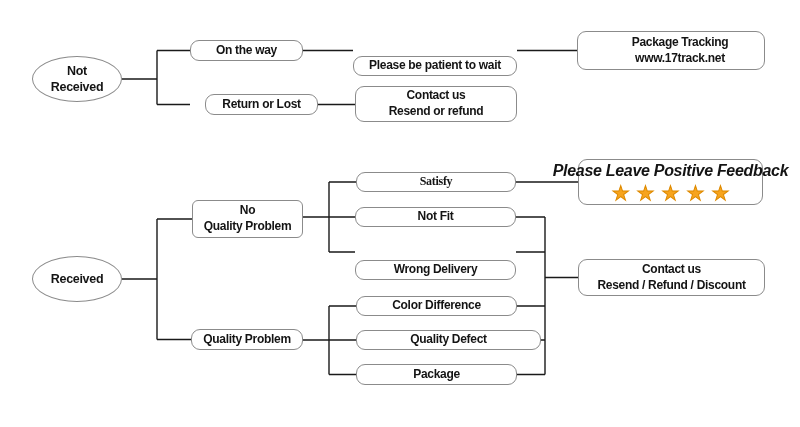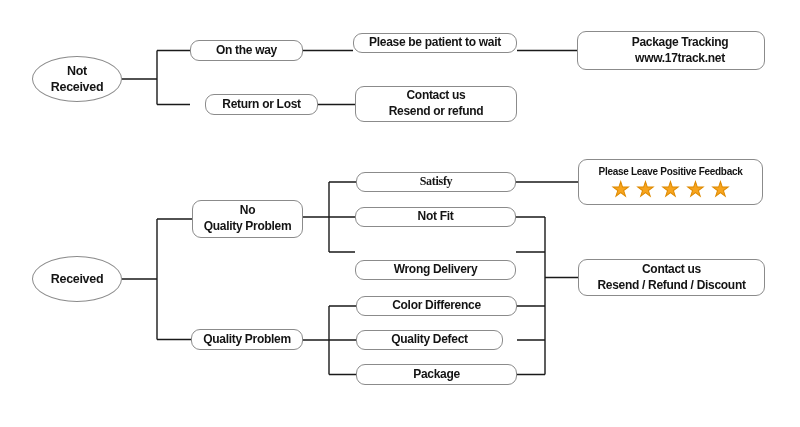--- a/index.html
+++ b/index.html
@@ -23,24 +23,25 @@
     font-weight:bold;
     font-size:12px;
     letter-spacing:-0.3px;
     line-height:1.3;
     white-space:pre-line;
     z-index:2;
   }
   .box{border-radius:9px;}
   .oval{border-radius:50%;font-size:12.5px;}
   .feedback-label{
-    font-size:10px;
+    font-size:16px;
     letter-spacing:-0.3px;
     display:block;
     white-space:nowrap;
+    font-style:italic;
   }
   .stars{
     font-family:"DejaVu Sans",sans-serif;
     font-size:20px;
     line-height:20px;
     letter-spacing:7px;
     margin-top:1px;
     margin-left:7px; 
     -webkit-text-stroke:1px #de8a00;
     white-space:nowrap;
@@ -62,44 +63,44 @@
          M545 217V374.5 M545 277.5H578"></path>
   </svg>
 
   <div class="node oval" style="left:32px;top:56px;width:90px;height:46px;">Not
 Received</div>
 
   <div class="node box" style="left:190px;top:40px;width:113px;height:21px;text-align:center;">On the way</div>
 
   <div class="node box" style="left:190px;top:94px;width:113px;height:21px;margin-left:15px;">Return or Lost</div>
 
-  <div class="node box" style="left:353px;top:33px;width:164px;height:20px;">Please be patient to wait</div>
+  <div class="node box" style="left:353px;top:56px;width:164px;height:20px;">Please be patient to wait</div>
 
   <div class="node box" style="left:577px;top:31px;width:188px;height:39px;padding-left:18px;">Package Tracking
 www.17track.net</div>
 
   <div class="node box" style="left:355px;top:86px;width:162px;height:36px;">Contact us
 Resend or refund</div>
 
   <div class="node oval" style="left:32px;top:256px;width:90px;height:46px;">Received</div>
 
-  <div class="node box" style="left:192px;top:200px;width:111px;height:38px;">No
+  <div class="node box" style="left:192px;top:200px;width:111px;height:38px;border-radius:6px;">No
 Quality Problem</div>
 
   <div class="node box" style="left:191px;top:329px;width:112px;height:21px;">Quality Problem</div>
 
   <div class="node box" style="left:356px;top:172px;width:160px;height:20px;font-family:Liberation Serif, serif;">Satisfy</div>
 
   <div class="node box" style="left:355px;top:207px;width:161px;height:20px;">Not Fit</div>
 
   <div class="node box" style="left:355px;top:260px;width:161px;height:20px;border-radius:9px;">Wrong Delivery</div>
 
   <div class="node box" style="left:356px;top:296px;width:161px;height:20px;">Color Difference</div>
 
-  <div class="node box" style="left:356px;top:330px;width:147px;height:20px;">Quality Defect</div>
+  <div class="node box" style="left:356px;top:330px;width:185px;height:20px;">Quality Defect</div>
 
   <div class="node box" style="left:356px;top:364px;width:161px;height:21px;">Package</div>
 
   <div class="node box" style="left:578px;top:159px;width:185px;height:46px;">
     <span class="feedback-label">Please Leave Positive Feedback</span>
     <span class="stars" id="stars-row" style="color: rgb(247, 164, 29);"><span>★</span><span>★</span><span>★</span><span>★</span><span>★</span></span>
   </div>
 
   <div class="node box" style="left:578px;top:259px;width:187px;height:37px;">Contact us
 Resend / Refund / Discount</div>

